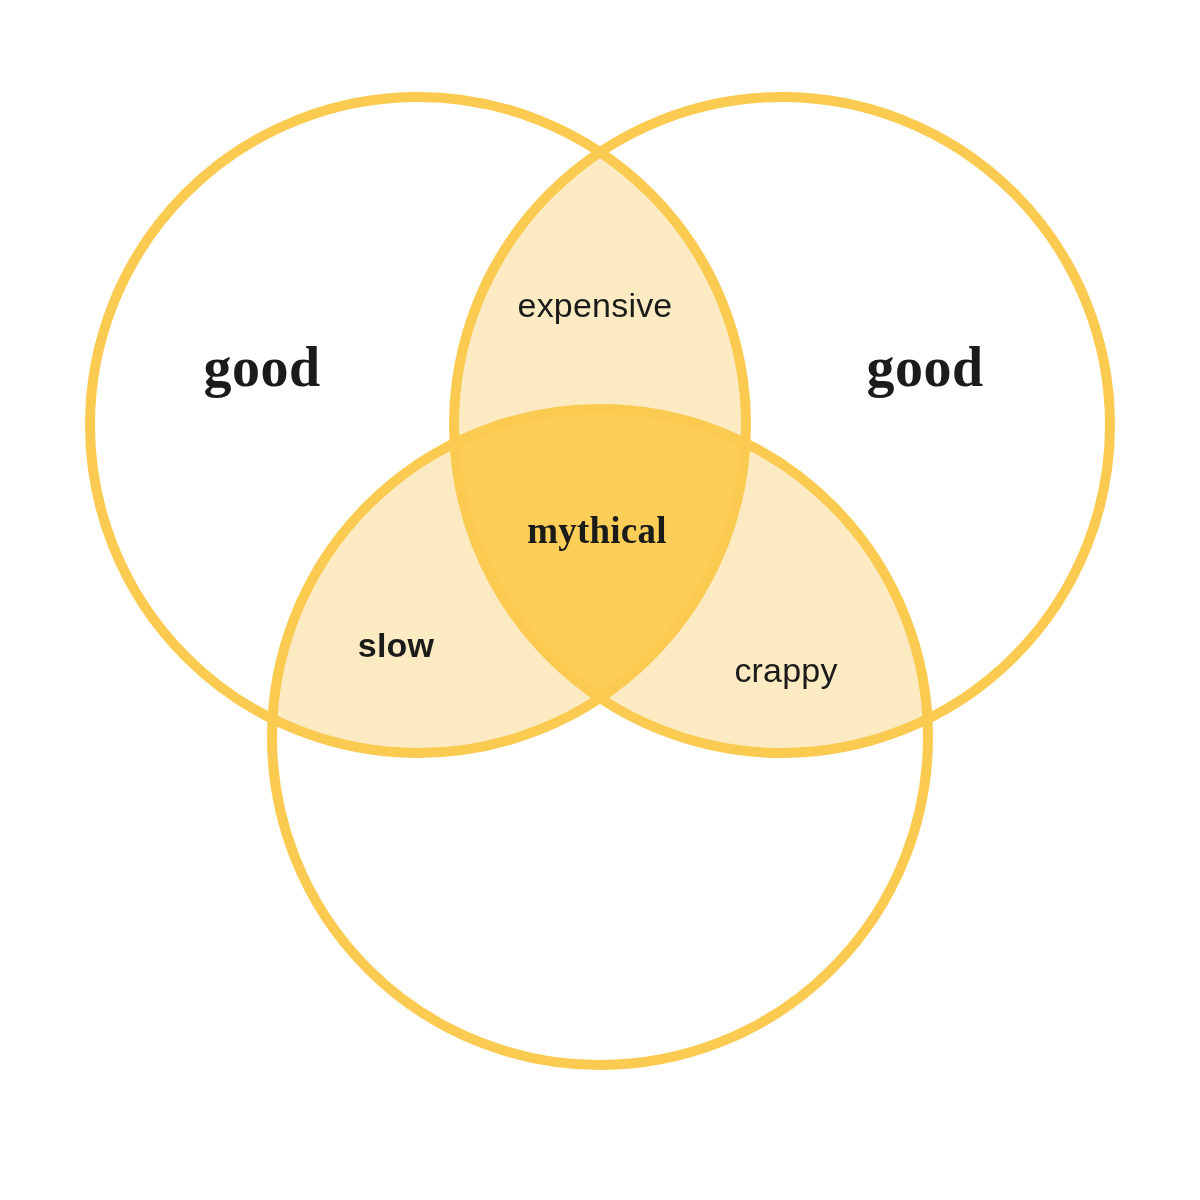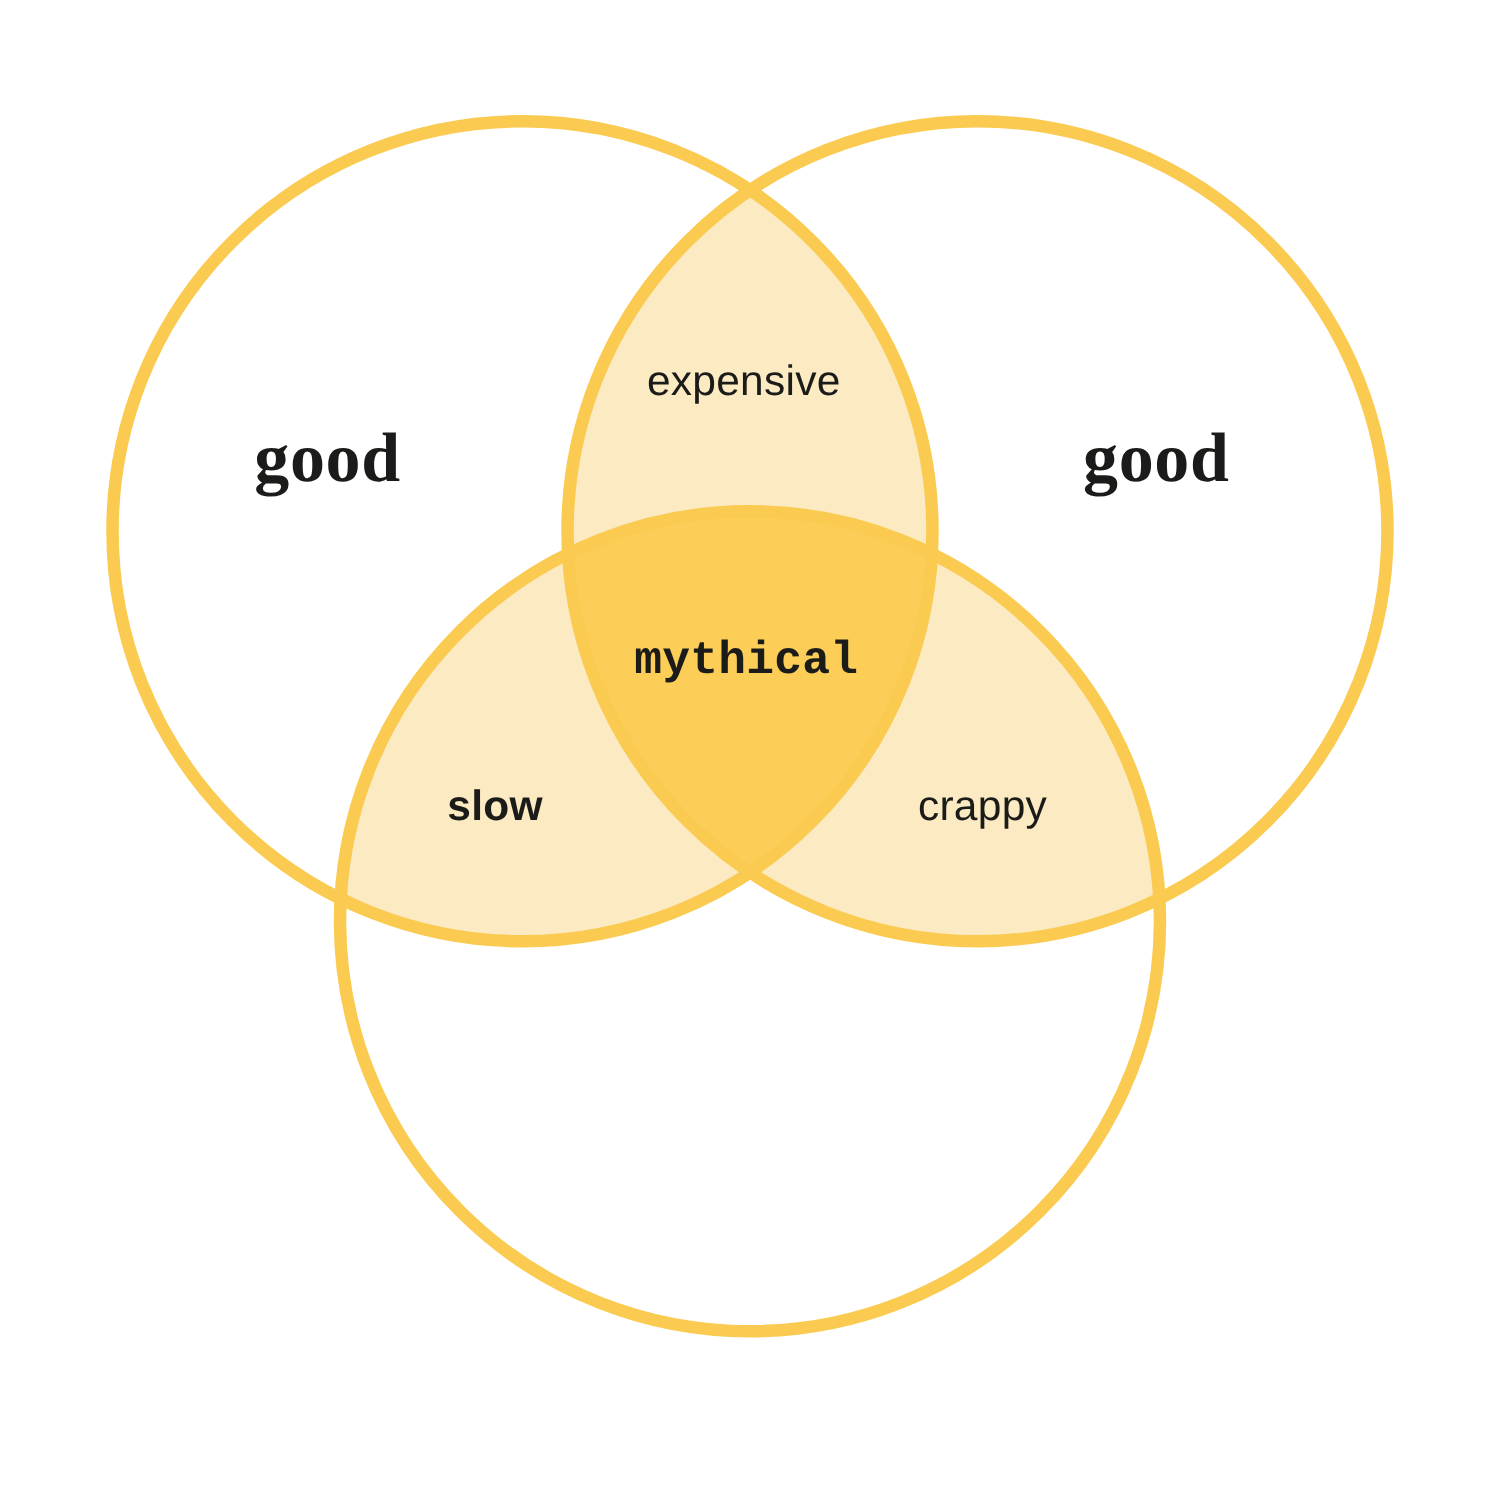--- a/index.html
+++ b/index.html
@@ -36,21 +36,21 @@
     font-size: 56px;
     letter-spacing: 0.5px;
   }
   .overlap-label {
     font-family: "Liberation Sans", "DejaVu Sans", sans-serif;
     font-weight: 400;
     font-size: 34px;
     letter-spacing: 0.2px;
   }
   .center-label {
-    font-family: Liberation Mono, monospace;
+    font-family: Liberation Serif, serif;
     font-weight: 700;
     font-size: 37px;
     letter-spacing: 0.2px;
   }
 </style>
 </head>
 <body>
 
 <div class="stage" style="--bg: #FFFFFF; --text: #1B1B19;">
 
@@ -78,17 +78,17 @@
     <circle cx="418" cy="425" r="328" fill="none" stroke-width="10" stroke="#FACB50"></circle>
     <circle cx="782" cy="425" r="328" fill="none" stroke-width="10" stroke="#FACB50"></circle>
     <circle cx="600" cy="737" r="328" fill="none" stroke-width="10" stroke="#FACB50"></circle>
   </svg>
 
   <div class="label set-label" style="left:262px; top:367px;">good</div>
   <div class="label set-label" style="left:925px; top:367px;">good</div>
 
   <div class="label overlap-label" style="left:595px; top:305px;">expensive</div>
   <div class="label overlap-label" style="left:396px; top:645px;font-weight:bold;">slow</div>
-  <div class="label overlap-label" style="left:786px; top:645px;">crappy</div>
+  <div class="label overlap-label" style="left:786px; top:670px;">crappy</div>
 
   <div class="label center-label" style="left:597px; top:530px;">mythical</div>
 
 </div>
 
 </body></html>

